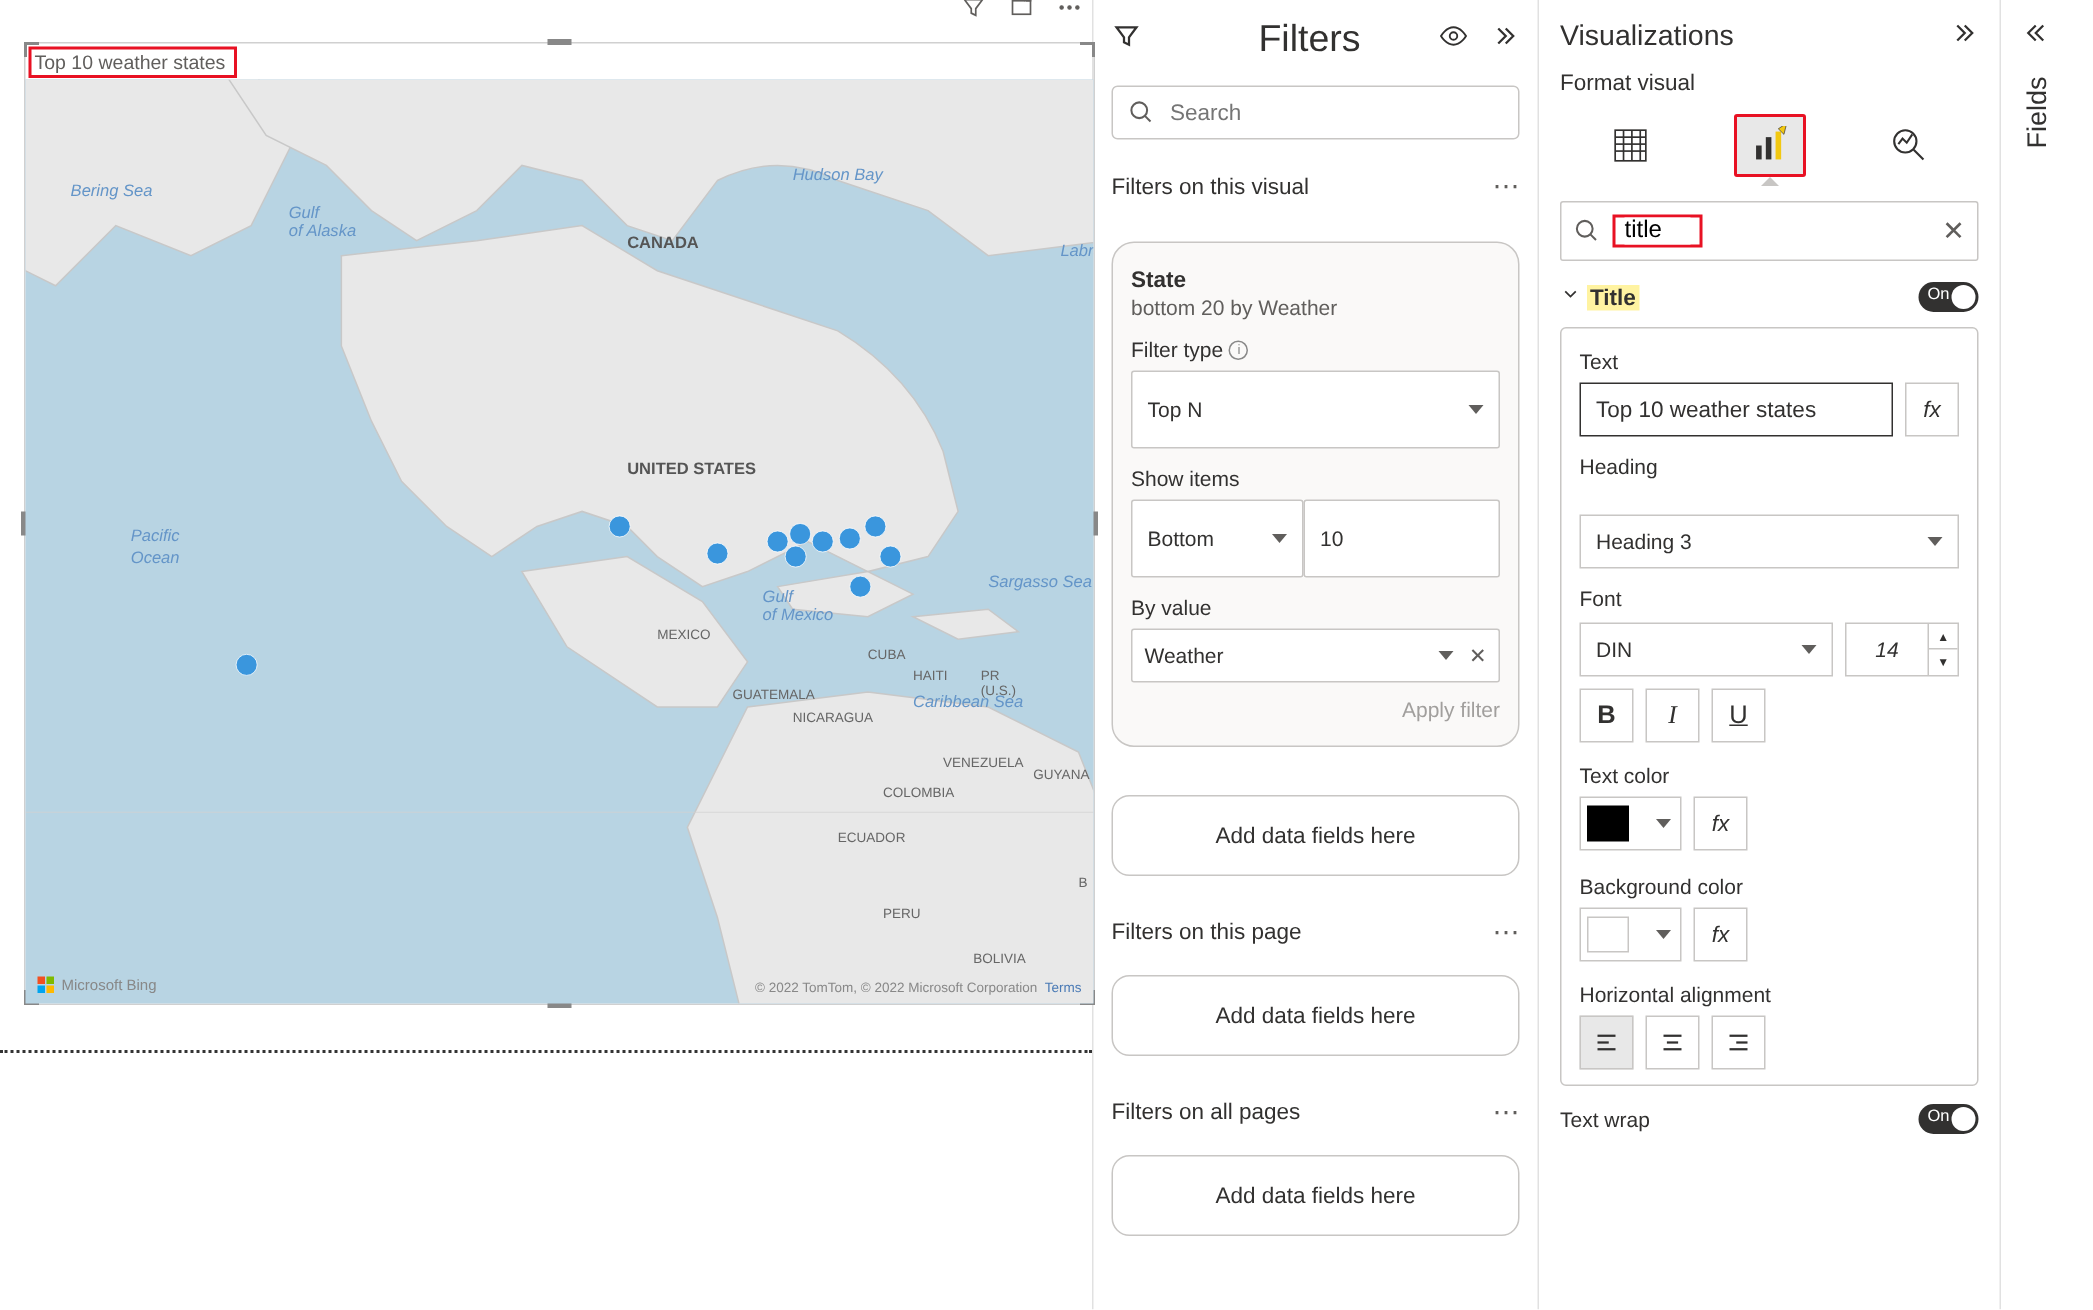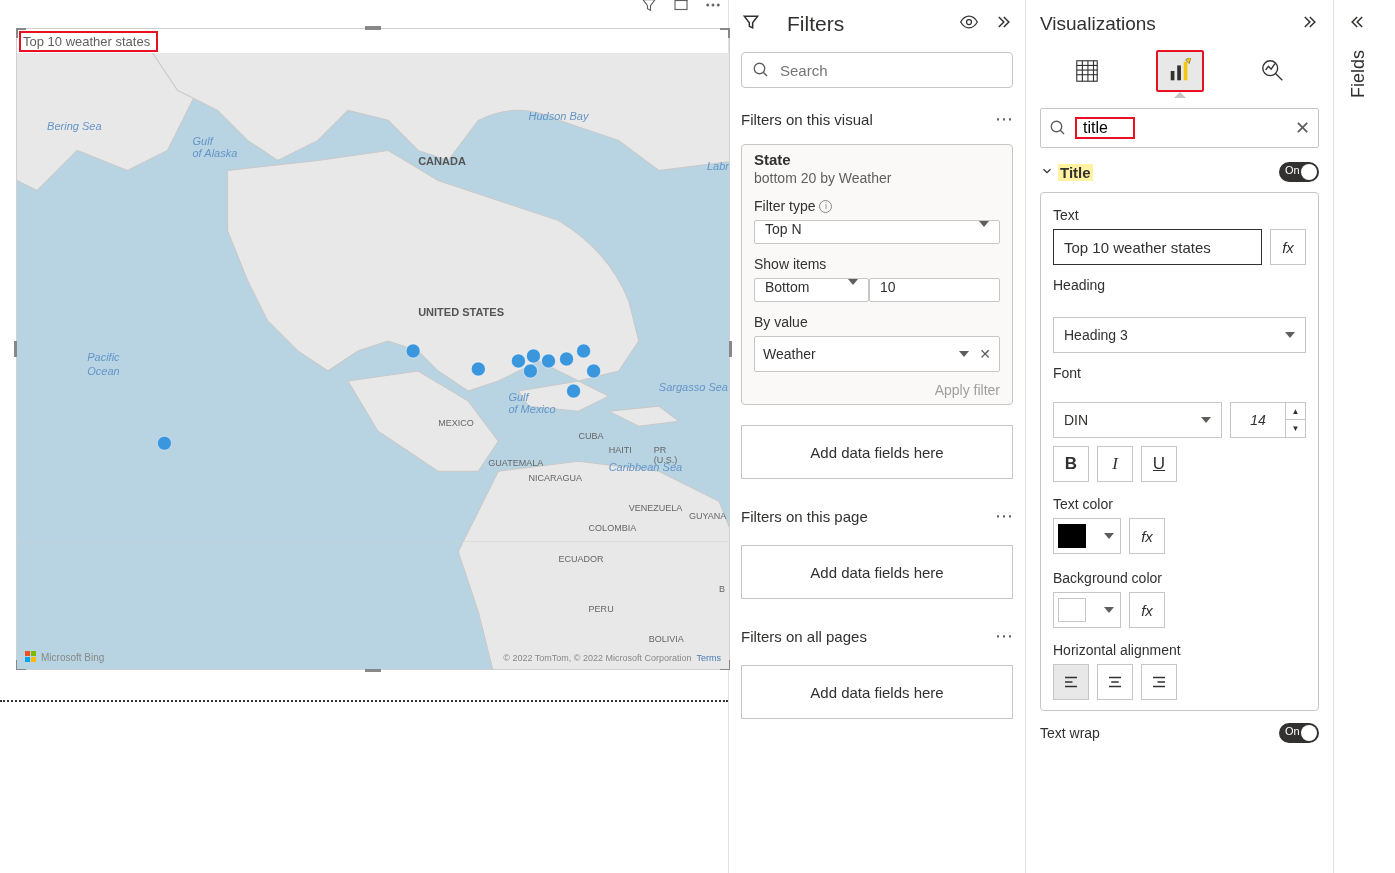--- a/index.html
+++ b/index.html
@@ -34,45 +34,45 @@
 .datapoint { fill:#3a96dd; stroke:#fff; stroke-width:0.5; }
 .equator { stroke:#d0d0d0; stroke-width:0.5; fill:none; }
 .map-credits { position:absolute; bottom:6px; left:8px; font-size:10px; color:#888; display:flex; align-items:center; gap:4px;}
 .map-copyright { position:absolute; bottom:6px; right:8px; font-size:9px; color:#888;text-align:center; }
 .map-copyright a { color:#4a7ab5; }
 .divider-dots { position:absolute; top: 700px; left:0; right:0; border-top:2px dotted #333; }
 
 
 .filters-pane { flex: 0 0 298px; border-left:1px solid #e1e1e1; border-right:1px solid #e1e1e1; display:flex; flex-direction:column; padding-top:12px;}
 .pane-header { display:flex; align-items:center; padding:0 12px 10px 12px; }
-.pane-header .title { font-size:21px; flex:1; margin-left:26px; }
+.pane-header .title { font-size:25px; flex:1; margin-left:26px;text-align:center; }
 .pane-header svg { width:20px; height:20px; stroke:#323130; fill:none; }
 .pane-header .right-icons { display:flex; gap:14px; margin-left:auto; }
 .search-box { margin:6px 12px; border:1px solid #c8c6c4; border-radius:4px; display:flex; align-items:center; padding:8px 10px; }
 .search-box svg { width:18px; height:18px; stroke:#605e5c; fill:none; margin-right:10px; }
 .search-box input { border:none; outline:none; font-size:15px; flex:1; color:#605e5c; }
 
 .filter-section-hdr { display:flex; align-items:center; padding:14px 12px 6px 12px; font-size:15px; color:#323130; }
 .filter-section-hdr .dots { margin-left:auto; font-size:18px; color:#605e5c; }
-.filter-card { margin:8px 12px; border:1px solid #c8c6c4; border-radius:4px; padding:6px 12px; background:#faf9f8; }
+.filter-card { margin:20px 12px; border:1px solid #c8c6c4; border-radius:15px; padding:16px 12px; background:#faf9f8; }
 .filter-card .fc-title { font-weight:600; font-size:15px; }
 .filter-card .fc-sub { font-size:14px; color:#605e5c; margin-top:2px; }
 .filter-card .row { display:flex; align-items:center; margin-top:12px; }
 .filter-card label { font-size:14px; color:#323130; display:flex; align-items:center; gap:4px; }
 .info-icon { width:13px; height:13px; border:1px solid #888; border-radius:50%; display:inline-flex; align-items:center; justify-content:center; font-size:9px; color:#888; }
-.select-box, .input-box { margin-top:6px; border:1px solid #c8c6c4; background:#fff; height:24px; display:flex; align-items:flex-start; padding:0 10px; font-size:14px; border-radius:2px; }
+.select-box, .input-box { margin-top:6px; border:1px solid #c8c6c4; background:#fff; height:52px; display:flex; align-items:center; padding:0 10px; font-size:14px; border-radius:2px; }
 .select-box .chev { margin-left:auto; }
 .split-row { display:flex; margin-top:6px; }
 .split-row .select-box { flex:0 0 115px; margin-top:0; }
 .split-row .input-box { flex:1; margin-top:0; }
 .value-box { margin-top:6px; border:1px solid #c8c6c4; background:#fff; height:36px; display:flex; align-items:center; padding:0 8px; font-size:14px; border-radius:2px;}
 .value-box .chev { margin-left:auto; margin-right:4px; }
 .value-box .clear { margin-left:6px; font-size:14px; color:#605e5c; }
 .apply-link { text-align:right; margin-top:10px; font-size:14px; color:#a19f9d; }
-.add-fields { margin:12px 12px; border:1px solid #c8c6c4; border-radius:0; height:54px; display:flex; align-items:center; justify-content:center; font-size:15px; color:#323130; }
+.add-fields { margin:12px 12px; border:1px solid #c8c6c4; border-radius:12px; height:54px; display:flex; align-items:center; justify-content:center; font-size:15px; color:#323130; }
 
 
 .viz-pane { flex: 0 0 308px; border-right:1px solid #e1e1e1; display:flex; flex-direction:column; padding-top:12px; }
 .viz-header { display:flex; align-items:center; padding:0 14px 6px 14px; }
 .viz-header .title { font-size:19px; font-weight:400; }
 .viz-header .chev-r { margin-left:auto; }
 .format-sub { padding:4px 14px; font-size:15px; }
 .tab-row { display:flex; justify-content:space-around; padding:8px 14px 6px 14px; position:relative; }
 .tab-btn { width:48px; height:42px; display:flex; align-items:center; justify-content:center; border-radius:2px; }
 .tab-btn.active { background:#e8e8e8; }
@@ -91,21 +91,21 @@
 .toggle-pill .knob { position:absolute; right:2px; top:2px; width:16px; height:16px; border-radius:50%; background:#fff; }
 .toggle-pill .lbl { position:absolute; left:6px; top:2px; font-size:11px; color:#fff; }
 
 .prop-group { margin:4px 14px 10px 14px; border:1px solid #c8c6c4; border-radius:4px; padding:10px 12px; }
 .prop-label { font-size:14px; margin-top:4px; }
 .text-input-row { display:flex; gap:8px; margin-top:6px; align-items:stretch; }
 .text-input { border:1px solid #323130; height:36px; flex:1; padding:0 10px; font-size:15px; display:flex; align-items:center; }
 .fx-btn { width:36px; height:36px; border:1px solid #c8c6c4; display:flex; align-items:center; justify-content:center; font-style:italic; font-size:15px; }
 .dropdown { border:1px solid #c8c6c4; height:36px; display:flex; align-items:center; padding:0 10px; font-size:14px; margin-top:24px; }
 .dropdown .chev { margin-left:auto; }
-.font-row { display:flex; gap:8px; margin-top:21px; }
+.font-row { display:flex; gap:8px; margin-top:8px; }
 .font-row .dropdown { flex:1; margin-top:0; }
 .spinner { width:76px; border:1px solid #c8c6c4; display:flex; align-items:center; }
 .spinner span.num { flex:1; text-align:center; font-size:14px;font-style:italic; }
 .spinner .arrows { width:20px; display:flex; flex-direction:column; border-left:1px solid #c8c6c4; }
 .spinner .arrows i { height:17px; display:flex; align-items:center; justify-content:center; font-size:8px; border-bottom:1px solid #c8c6c4; }
 .spinner .arrows i:last-child { border-bottom:none; }
 .biu-row { display:flex; gap:8px; margin-top:8px; }
 .biu-btn { width:36px; height:36px; border:1px solid #c8c6c4; display:flex; align-items:center; justify-content:center; font-size:17px; }
 .biu-btn.b { font-weight:bold; }
 .biu-btn.i { font-style:italic; font-family: 'Times New Roman', serif; }
@@ -313,20 +313,21 @@
   <div class="add-fields" style="margin-bottom:-20px">Add data fields here</div>
 </div>
 
 <div class="viz-pane">
   <div class="viz-header">
     <span class="title">Visualizations</span>
     <span class="chev-r"><svg width="20" height="20" viewBox="0 0 24 24" fill="none" stroke="#323130">
           <path d="M7 6l6 6-6 6M13 6l6 6-6 6" stroke-width="1.8"></path>
         </svg></span>
   </div>
+  <div class="format-sub">Format visual</div>
 
   <div class="tab-row">
     <div class="tab-btn">
       <svg viewBox="0 0 28 28" fill="none" stroke="#323130" stroke-width="1.2">
           <rect x="3" y="3" width="22" height="22"></rect>
           <line x1="3" y1="8" x2="25" y2="8"></line>
           <line x1="3" y1="13" x2="25" y2="13"></line>
           <line x1="3" y1="18" x2="25" y2="18"></line>
           <line x1="9" y1="3" x2="9" y2="25"></line>
           <line x1="15" y1="3" x2="15" y2="25"></line>

